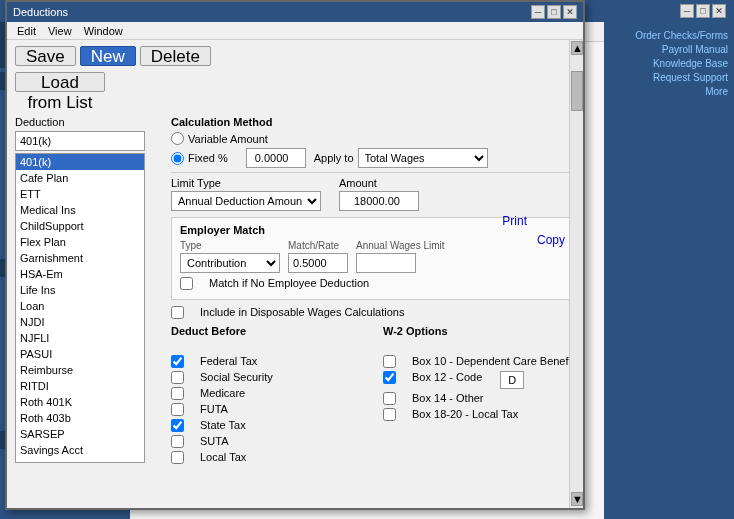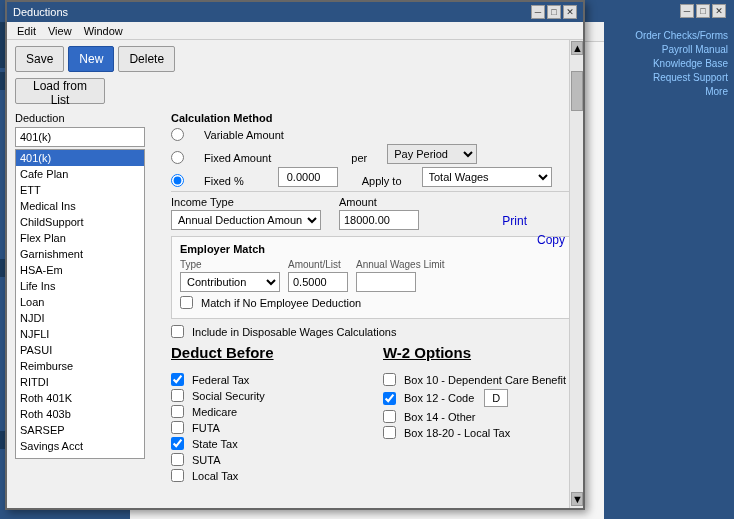--- a/index.html
+++ b/index.html
@@ -35,61 +35,61 @@
 
     
     .dialog { position: absolute; left: 5px; top: 0px; width: 580px; height: 510px; background: #f0f0f0; border: 2px solid #666; box-shadow: 3px 3px 8px rgba(0,0,0,0.4); z-index: 10; }
     .dialog-title { background: #2c5282; color: white; height: 20px; display: flex; align-items: center; justify-content: space-between; padding: 0 6px; font-size: 11px; }
     .dialog-title-controls { display: flex; gap: 2px; }
     .dialog-menu { background: #f0f0f0; height: 18px; display: flex; align-items: center; padding: 0 4px; border-bottom: 1px solid #ccc; font-size: 11px; }
     .dialog-body { padding: 6px 8px; }
 
     
     .toolbar { display: flex; gap: 4px; margin-bottom: 6px; align-items: center; }
-    .btn { height: 26px; padding: 0 10px; border: 1px solid #999; background: #e8e8e8; font-size: 12px; cursor: pointer; border-radius: 2px; }
+    .btn { height: 20px; padding: 0 10px; border: 1px solid #999; background: #e8e8e8; font-size: 17px; cursor: pointer; border-radius: 2px; }
     .btn-primary { background: #316ac5; color: white; border-color: #2050a0; }
     .btn-wide { padding: 0 6px; width: 90px; }
 
     
     .two-col { display: flex; gap: 8px; }
     .left-col { width: 148px; flex-shrink: 0; }
     .right-col { flex: 1; }
 
     
     .deduction-label { font-size: 11px; margin-bottom: 3px; font-weight: normal; }
     .deduction-input { width: 130px; height: 20px; border: 1px solid #999; padding: 2px 4px; font-size: 11px; margin-bottom: 2px; background: white; }
     .deduction-list { width: 130px; height: 310px; border: 1px solid #999; overflow-y: auto; background: white; }
     .deduction-list-item { padding: 2px 4px; font-size: 11px; cursor: pointer; }
     .deduction-list-item.selected { background: #316ac5; color: white; }
 
     
     .section-title { font-size: 11px; font-weight: bold; margin-bottom: 4px; }
-    .radio-row { display: flex; align-items: flex-end; gap: 20px; margin-bottom: 3px; }
+    .radio-row { display: flex; align-items: center; gap: 4px; margin-bottom: 3px; }
     .radio-row label { font-size: 11px; }
     .radio-row input[type=radio] { margin: 0; }
     .small-input { width: 60px; height: 20px; border: 1px solid #999; padding: 2px 4px; font-size: 11px; background: white; }
-    .medium-input { width: 80px; height: 20px; border: 1px solid #999; padding: 2px 4px; font-size: 11px; background: white; }
+    .medium-input { width: 80px; height: 20px; border: 1px solid #999; padding: 2px 14px; font-size: 11px; background: white; }
     .select-medium { height: 20px; border: 1px solid #999; font-size: 11px; padding: 0 2px; background: white; }
     .select-wide { width: 150px; height: 20px; border: 1px solid #999; font-size: 11px; padding: 0 2px; background: white; }
 
     
     .limit-row { display: flex; align-items: center; gap: 8px; margin-bottom: 6px; }
 
     
     .section-box { border: 1px solid #ccc; padding: 6px 8px; margin-bottom: 6px; background: #fafafa; }
     .em-row { display: flex; gap: 8px; margin-bottom: 4px; }
     .em-col label { font-size: 10px; color: #555; display: block; margin-bottom: 2px; }
-    .checkbox-row { display: flex; align-items: center; gap: 8px; margin-bottom: 3px; }
+    .checkbox-row { display: flex; align-items: flex-start; gap: 16px; margin-bottom: 3px; }
     .checkbox-row label { font-size: 11px; }
     .checkbox-row input[type=checkbox] { margin: 0; }
 
     
     .bottom-row { display: flex; gap: 20px; }
     .bottom-col { flex: 1; }
-    .bottom-col-title { font-size: 15px; font-weight: bold; margin-bottom: 12px; text-decoration: underline; }
+    .bottom-col-title { font-size: 11px; font-weight: bold; margin-bottom: 18px; }
 
     .divider { border: none; border-top: 1px solid #ccc; margin: 4px 0; }
 
     
     .apply-select { height: 20px; border: 1px solid #999; font-size: 11px; padding: 0 2px; background: white; width: 130px; }
 
     .per-select { height: 20px; border: 1px solid #999; font-size: 11px; padding: 0 2px; background: #e8e8e8; width: 90px; }
   </style>
 </head>
 <body>
@@ -218,47 +218,37 @@
 
         <div class="right-col">
 
           <div>
             <div class="section-title">Calculation Method</div>
             <div class="radio-row">
               <input type="radio" name="calc_method" style="">
               <label>Variable Amount</label>
             </div>
             <div class="radio-row">
-              <input type="radio" name="calc_method" style="">
-              <label>Fixed Amount</label>
-              <span style="margin-left:60px;font-size:11px;">per</span>
-              <select class="per-select">
-                <option>Pay Period</option>
-                <option>Monthly</option>
-                <option>Annual</option>
-              </select>
-            </div>
-            <div class="radio-row">
               <input type="radio" name="calc_method" checked="" style="">
               <label>Fixed %</label>
               <input class="small-input" type="text" value="0.0000" style="margin-left: 14px; padding-left: 8px;">
               <span style="font-size:11px;margin-left:4px;">Apply to</span>
               <select class="apply-select">
                 <option selected="">Total Wages</option>
                 <option>Gross Wages</option>
                 <option>Net Wages</option>
               </select>
             </div>
           </div>
 
           <hr class="divider">
 
           <div class="limit-row">
             <div>
-              <div style="font-size:11px;margin-bottom:2px;">Income Type</div>
+              <div style="font-size:11px;margin-bottom:2px;">Limit Type</div>
               <select class="select-wide">
                 <option selected="">Annual Deduction Amount</option>
                 <option>Monthly Deduction Amount</option>
                 <option>No Limit</option>
               </select>
             </div>
             <div style="margin-left:10px;">
               <div style="font-size:11px;margin-bottom:2px;">Amount</div>
               <input class="medium-input" type="text" value="18000.00" style="">
             </div>
@@ -269,21 +259,21 @@
             <div class="em-row">
               <div class="em-col">
                 <label>Type</label>
                 <select class="select-medium" style="width:100px;">
                   <option selected="">Contribution</option>
                   <option>Percentage</option>
                   <option>Fixed</option>
                 </select>
               </div>
               <div class="em-col">
-                <label>Amount/List</label>
+                <label>Match/Rate</label>
                 <input class="small-input" type="text" value="0.5000" style="">
               </div>
               <div class="em-col">
                 <label>Annual Wages Limit</label>
                 <input class="small-input" type="text" value="" style="">
               </div>
             </div>
             <div class="checkbox-row">
               <input type="checkbox" style="">
               <label>Match if No Employee Deduction</label>

